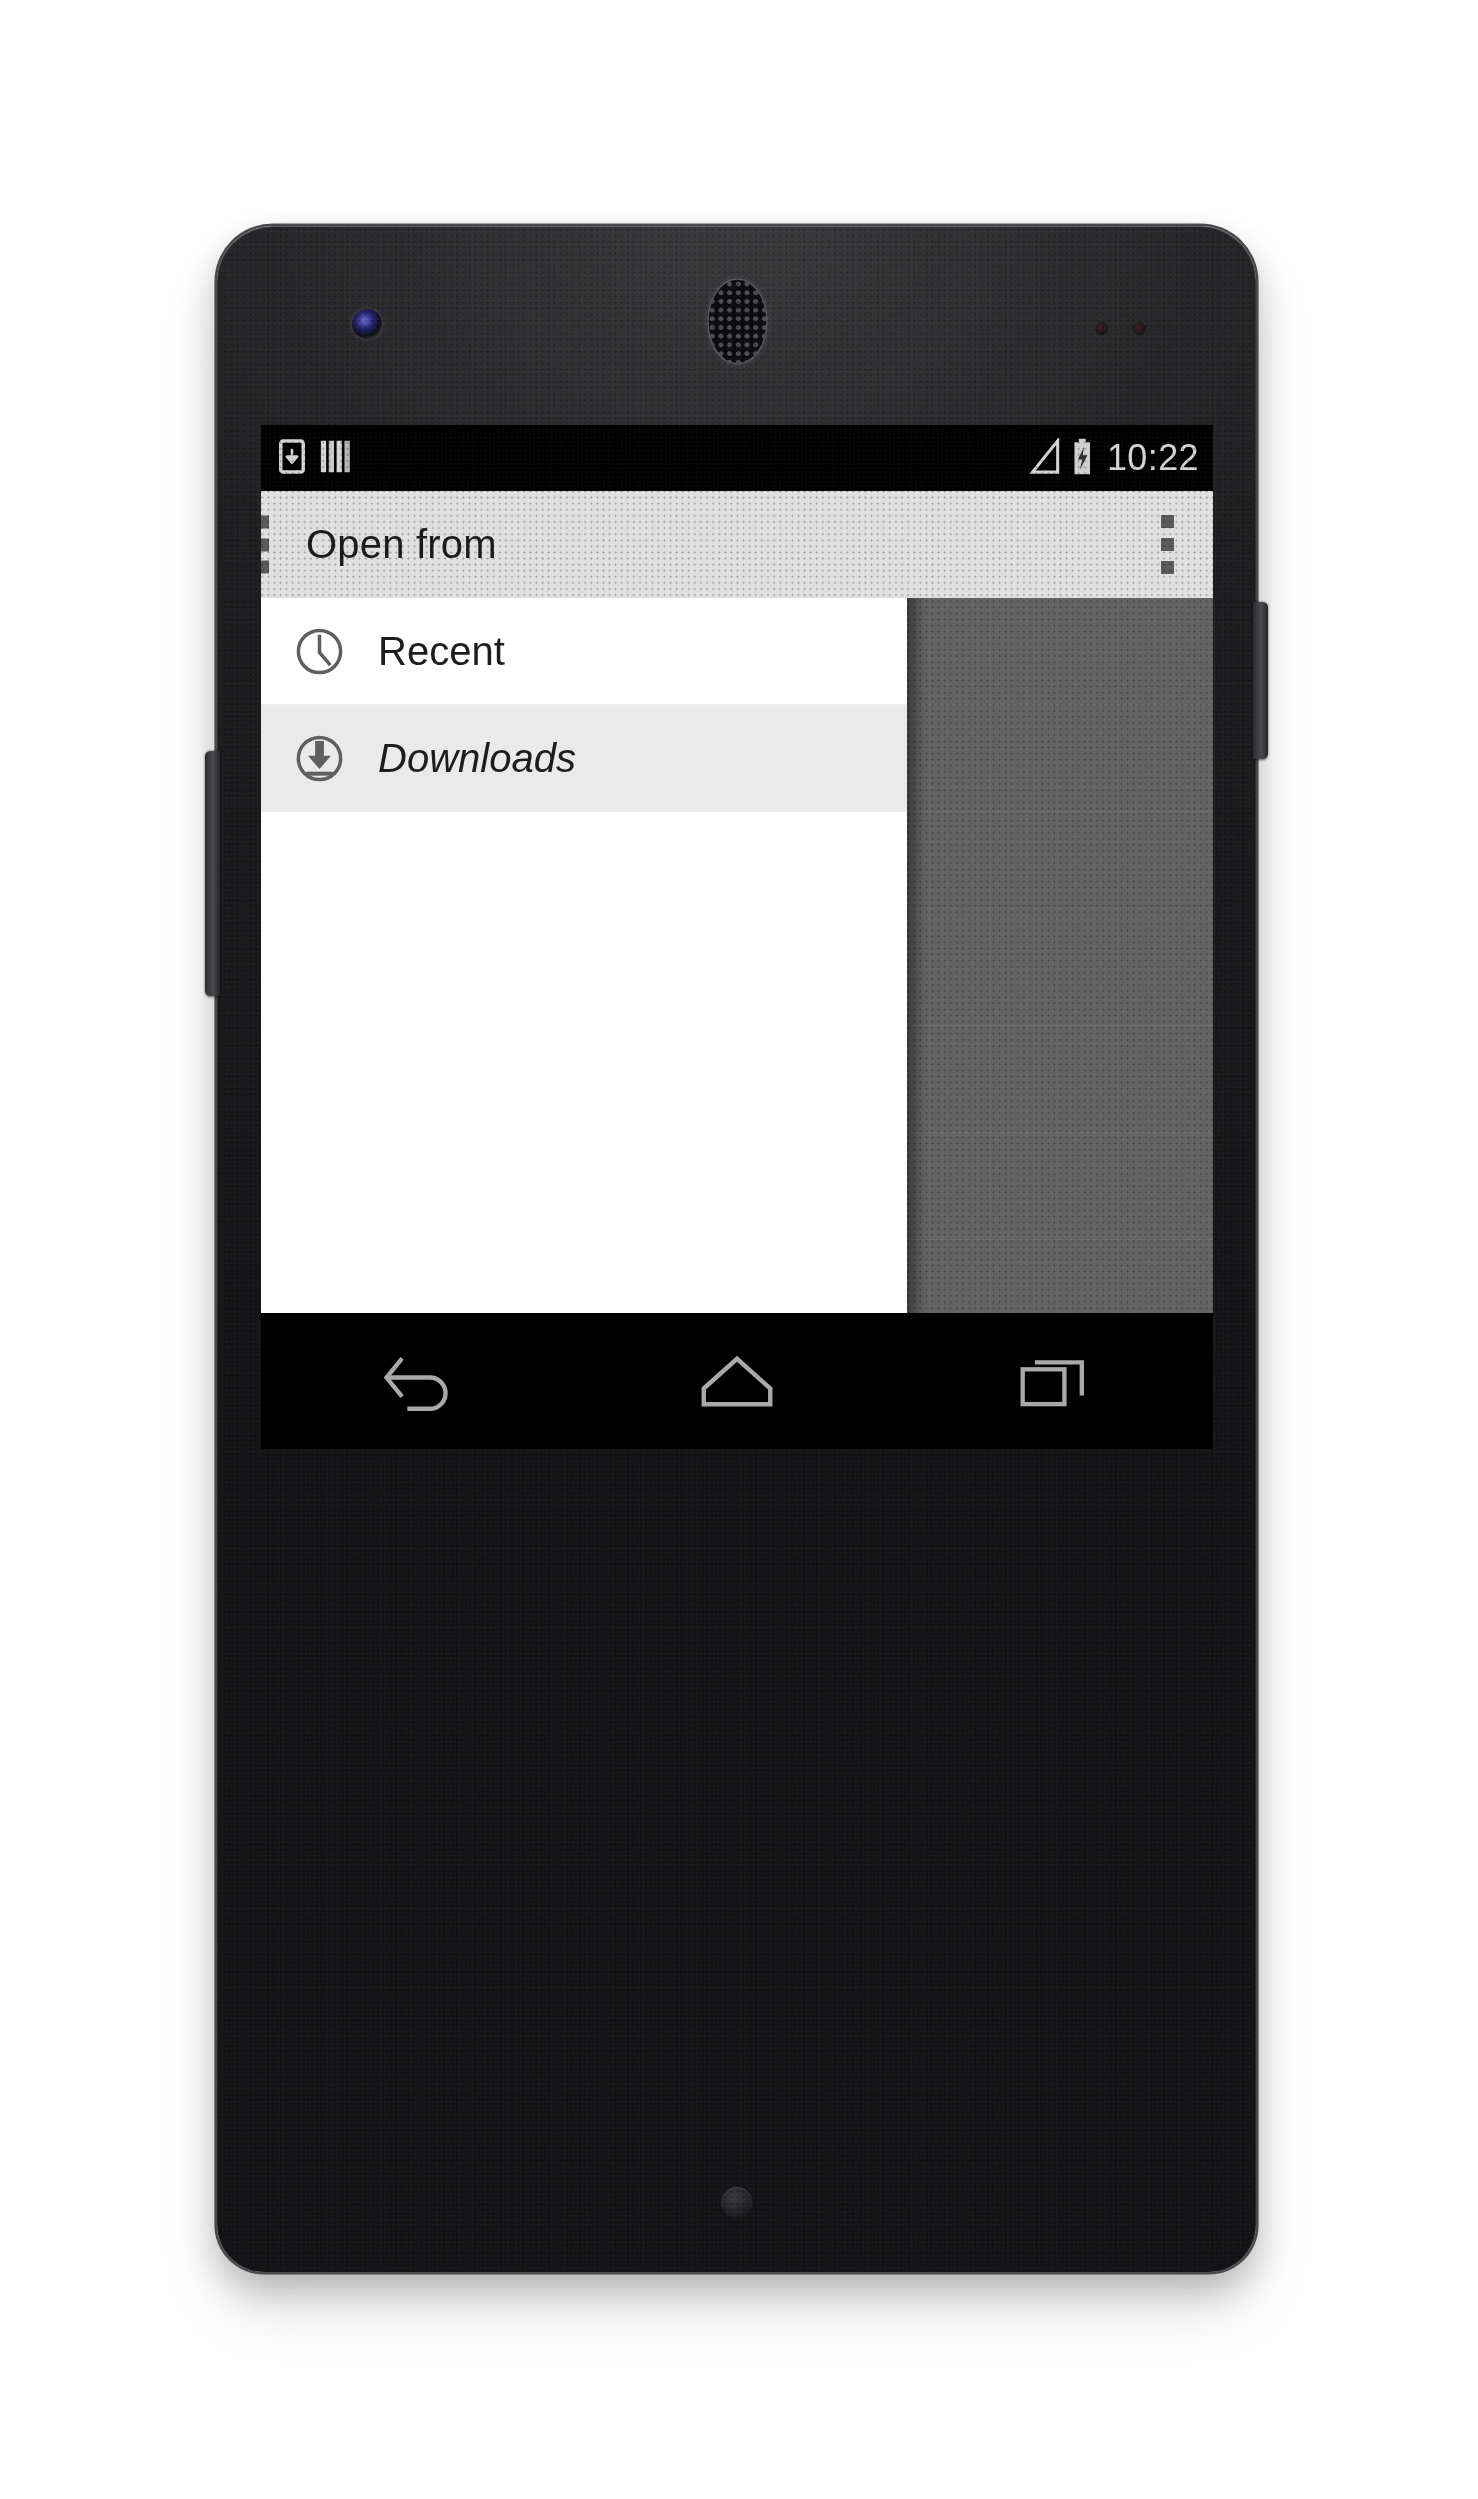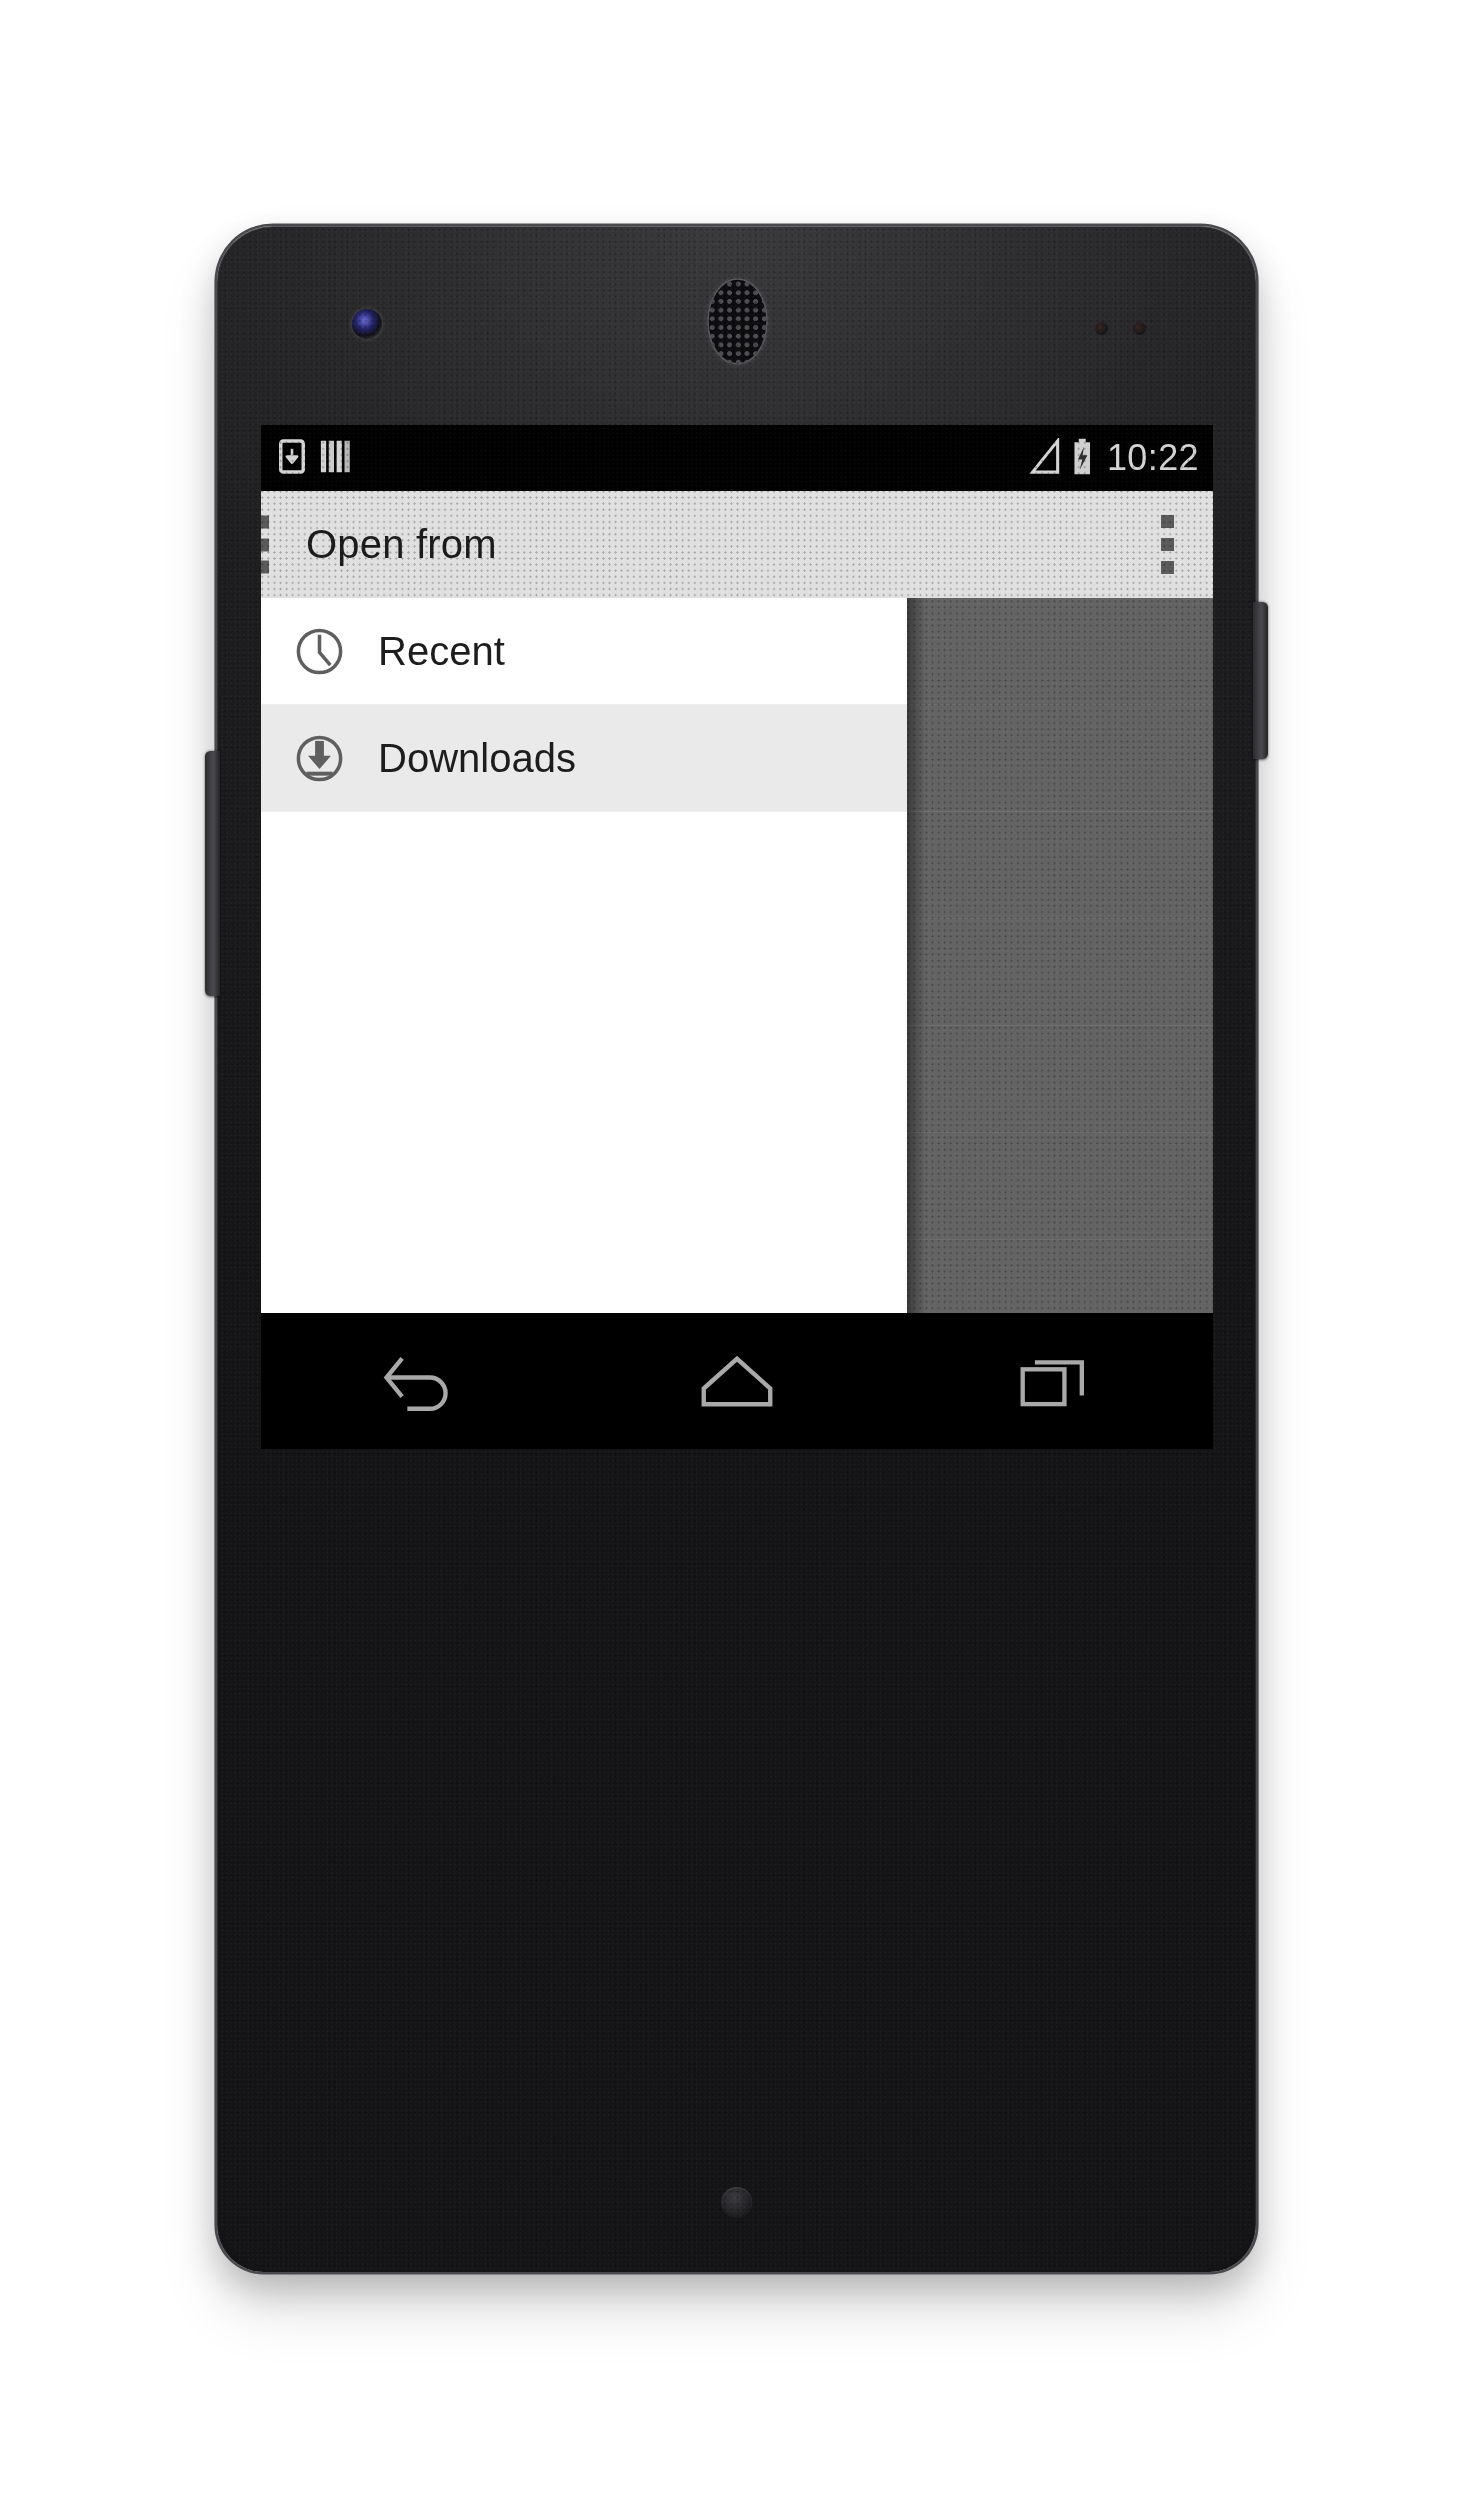--- a/index.html
+++ b/index.html
@@ -184,21 +184,21 @@
   }
 
   .drawer-item{
     position:relative;
     height:107px;
     display:flex; align-items:center;
     padding-left:31.5px;
     border-bottom:0.9px solid #eeeeee;
     background:#ffffff;
   }
-  .drawer-item.is-selected{ background:#eaeaea; }
+  .drawer-item.is-selected{ background:#eaeaea;font-style:italic; }
   .drawer-item .di-icon{
     width:54px; height:54px;
     display:flex; align-items:center; justify-content:center;
     flex:0 0 54px;
   }
   .drawer-item .di-label{
     margin-left:31.5px;
     font-size:40px; color:#1d1d1d; white-space:nowrap;
   }
   #drawer-filler{ background:#ffffff; flex:1 1 auto; }

